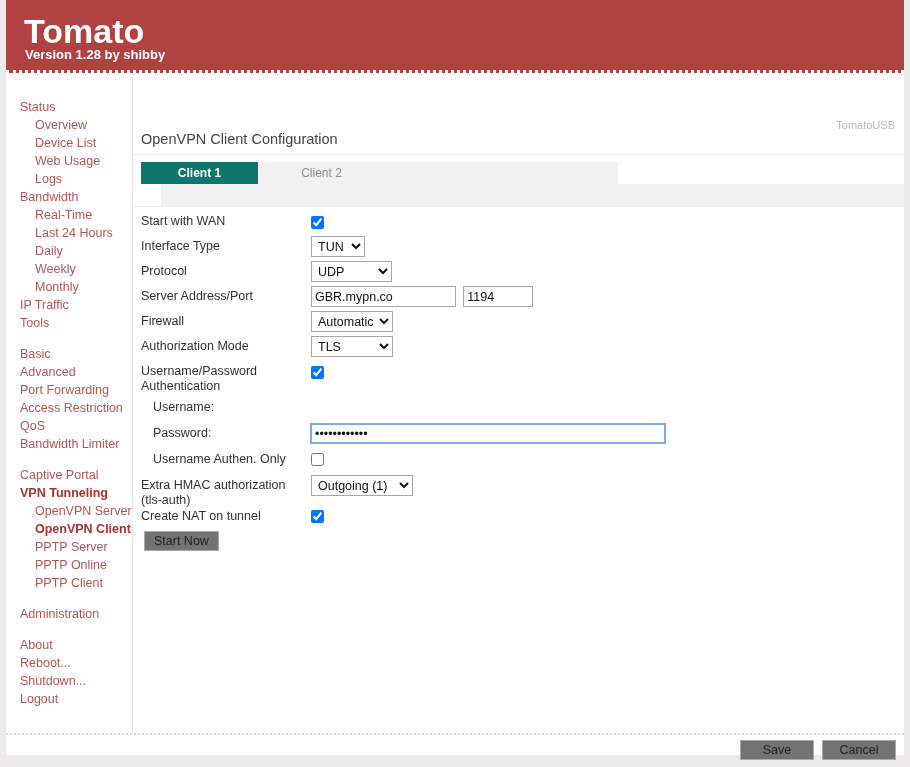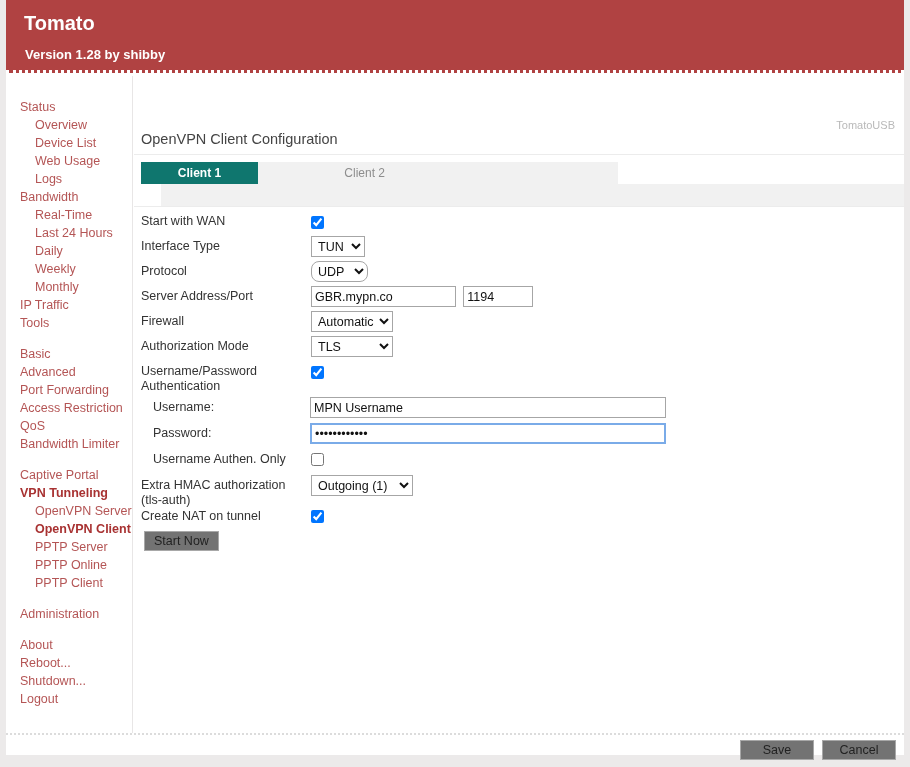--- a/index.html
+++ b/index.html
@@ -31,21 +31,21 @@
     width: 898px;
     height: 73px;
     background: #b04242;
     border-bottom: 3px dotted #ffffff;
     box-sizing: border-box;
   }
   .banner-title {
     position: absolute;
     left: 18px;
     top: 12px;
-    font-size: 20px;
+    font-size: 34px;
     font-weight: bold;
     color: #ffffff;
     letter-spacing: 0px;
   }
   .banner-sub {
     position: absolute;
     left: 19px;
     top: 47px;
     font-size: 13px;
     font-weight: bold;
@@ -298,21 +298,21 @@
       </div>
   </div>
 
   <div class="content">
 
     <div class="usb-label">TomatoUSB</div>
     <div class="page-title">OpenVPN Client Configuration</div>
     <div class="title-rule"></div>
 
     <div class="tabrow-fill" style="left:7px; top:51px; width:477px;"></div>
-    <div class="tabrow row1" id="client-tabs-host"><div class="tab active" style="width: 117px;">Client 1</div><div class="tab" style="width: 127px; text-align: right;">Client 2</div></div>
+    <div class="tabrow row1" id="client-tabs-host"><div class="tab active" style="width: 117px;">Client 1</div><div class="tab" style="width: 127px;">Client 2</div></div>
 
     <div class="tabrow-fill" style="left:27px; top:73px; width:743px;"></div>
     <div class="tabs-underline"></div>
 
     <div class="form">
 
       <div class="frow" style="height:25px;">
         <div class="flabel">Start with WAN</div>
         <div class="fctl" style="top:4px;">
           <input type="checkbox" id="cb-wan" checked="" style="">
@@ -322,21 +322,21 @@
       <div class="frow" style="height:24px;">
         <div class="flabel">Interface Type</div>
         <div class="fctl">
           <select id="sel-iface" style="width:54px;"><option>TUN</option><option>TAP</option></select>
         </div>
       </div>
 
       <div class="frow" style="height:24px;">
         <div class="flabel">Protocol</div>
         <div class="fctl">
-          <select id="sel-proto" style="width:57px;border-radius:8px;"><option>UDP</option><option>TCP</option></select>
+          <select id="sel-proto" style="width:81px;"><option>UDP</option><option>TCP</option></select>
         </div>
       </div>
 
       <div class="frow" style="height:25px;">
         <div class="flabel">Server Address/Port</div>
         <div class="fctl">
           <input type="text" id="in-addr" style="width: 145px;" value="GBR.mypn.co">
           <input type="text" id="in-port" style="width: 70px; margin-left: 4px;" value="1194">
         </div>
       </div>
@@ -357,23 +357,20 @@
 
       <div class="frow" style="height:36px;">
         <div class="flabel" style="width:160px;">Username/Password Authentication</div>
         <div class="fctl" style="top:4px;">
           <input type="checkbox" id="cb-userpass" checked="" style="">
         </div>
       </div>
 
       <div class="frow" style="height:26px;">
         <div class="flabel indent">Username:</div>
-        <div class="fctl" style="left:169px;">
-          <input type="text" id="in-user" style="width: 356px;" value="MPN Username">
-        </div>
       </div>
 
       <div class="frow" style="height:26px;">
         <div class="flabel indent">Password:</div>
         <div class="fctl" style="left:169px;">
           <input type="password" id="in-pass" class="focused" style="width: 356px;" value="password1234">
         </div>
       </div>
 
       <div class="frow" style="height:26px;">

